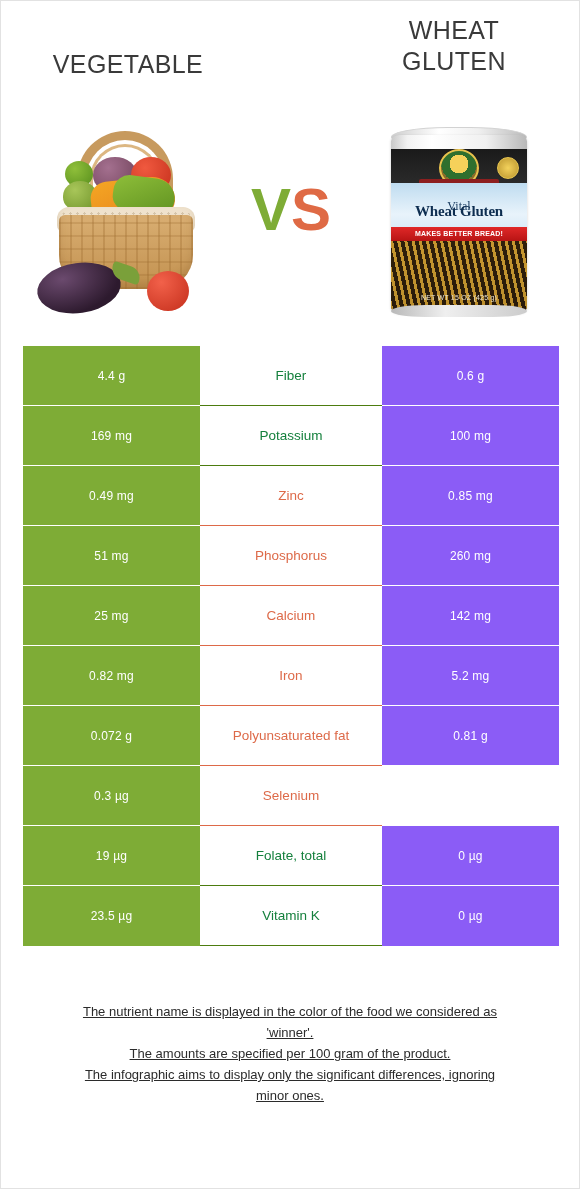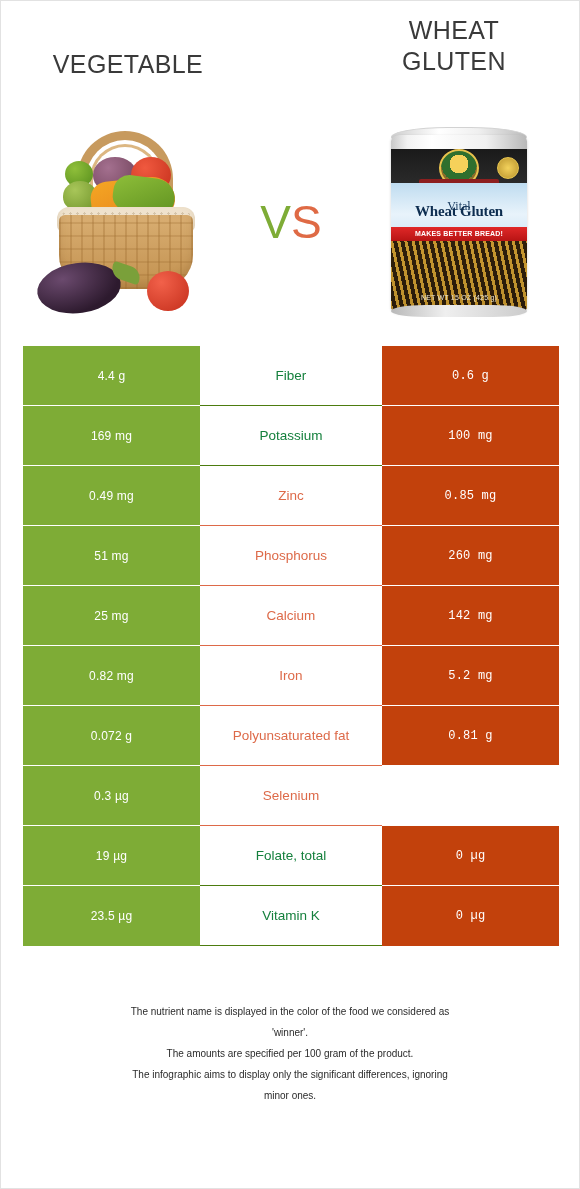--- a/index.html
+++ b/index.html
@@ -69,26 +69,25 @@
   }
   .prod-left  { left: 16px; }
   .prod-right { left: 352px; }
 
   .vs {
     position: absolute;
     left: 238px;
     top: 72px;
     width: 104px;
     text-align: center;
-    font-size: 46px;
-    font-weight: 400;
+    font-size: 60px;
+    font-weight: 700;
     letter-spacing: 0px;
     line-height: 58px;
     font-family: "Liberation Sans", sans-serif;
-    margin-top: 12px;
   }
   .vs .v { color: #7EAC36; }
   .vs .s { color: #DF6A45; }
 
   
   .veg-wrap { position:absolute; left: 18px; top: 14px; width: 190px; height: 204px; }
   .basket-handle {
     position: absolute; left: 42px; top: 8px; width: 96px; height: 62px;
     border: 9px solid #c79a5e; border-bottom: none;
     border-radius: 52px 52px 0 0;
@@ -266,45 +265,46 @@
     box-sizing: border-box;
     font-size: 12px;
   }
   .cell-left, .cell-right {
     width: 177px;
     color: #ffffff;
     font-weight: 400;
     letter-spacing: .2px;
   }
   .cell-left  { background: #7EAC36; border-bottom: 1px solid #ffffff; }
-  .cell-right { background: #c2410c; border-bottom: 1px solid #ffffff; font-family: Liberation Mono, monospace; }
+  .cell-right { background: #8b5cf6; border-bottom: 1px solid #ffffff; }
   .row:last-child .cell-left,
   .row:last-child .cell-right { border-bottom: none; }
 
   .cell-mid {
     width: 182px;
     background: #ffffff;
     font-size: 13.5px;
     font-weight: 400;
     text-align: center;
   }
   .cell-mid.win-veg    { color: #15803d; border-bottom: 1px solid #4d7c0f; }
   .cell-mid.win-gluten { color: #DD6A49; border-bottom: 1px solid #DD6A49; }
 
   
   .footnote {
     position: absolute;
     left: 26px;
     top: 1000px;
     width: 526px;
     text-align: center;
-    font-size: 10px;
+    font-size: 13px;
     line-height: 21px;
     color: #2b2b2b;
     font-family: "Liberation Sans", sans-serif;
+    text-decoration: underline;
   }
 </style>
 </head>
 <body>
 
 <div class="page">
 
   <div class="titles">
     <div class="title title-left">VEGETABLE</div>
     <div class="title title-right">

